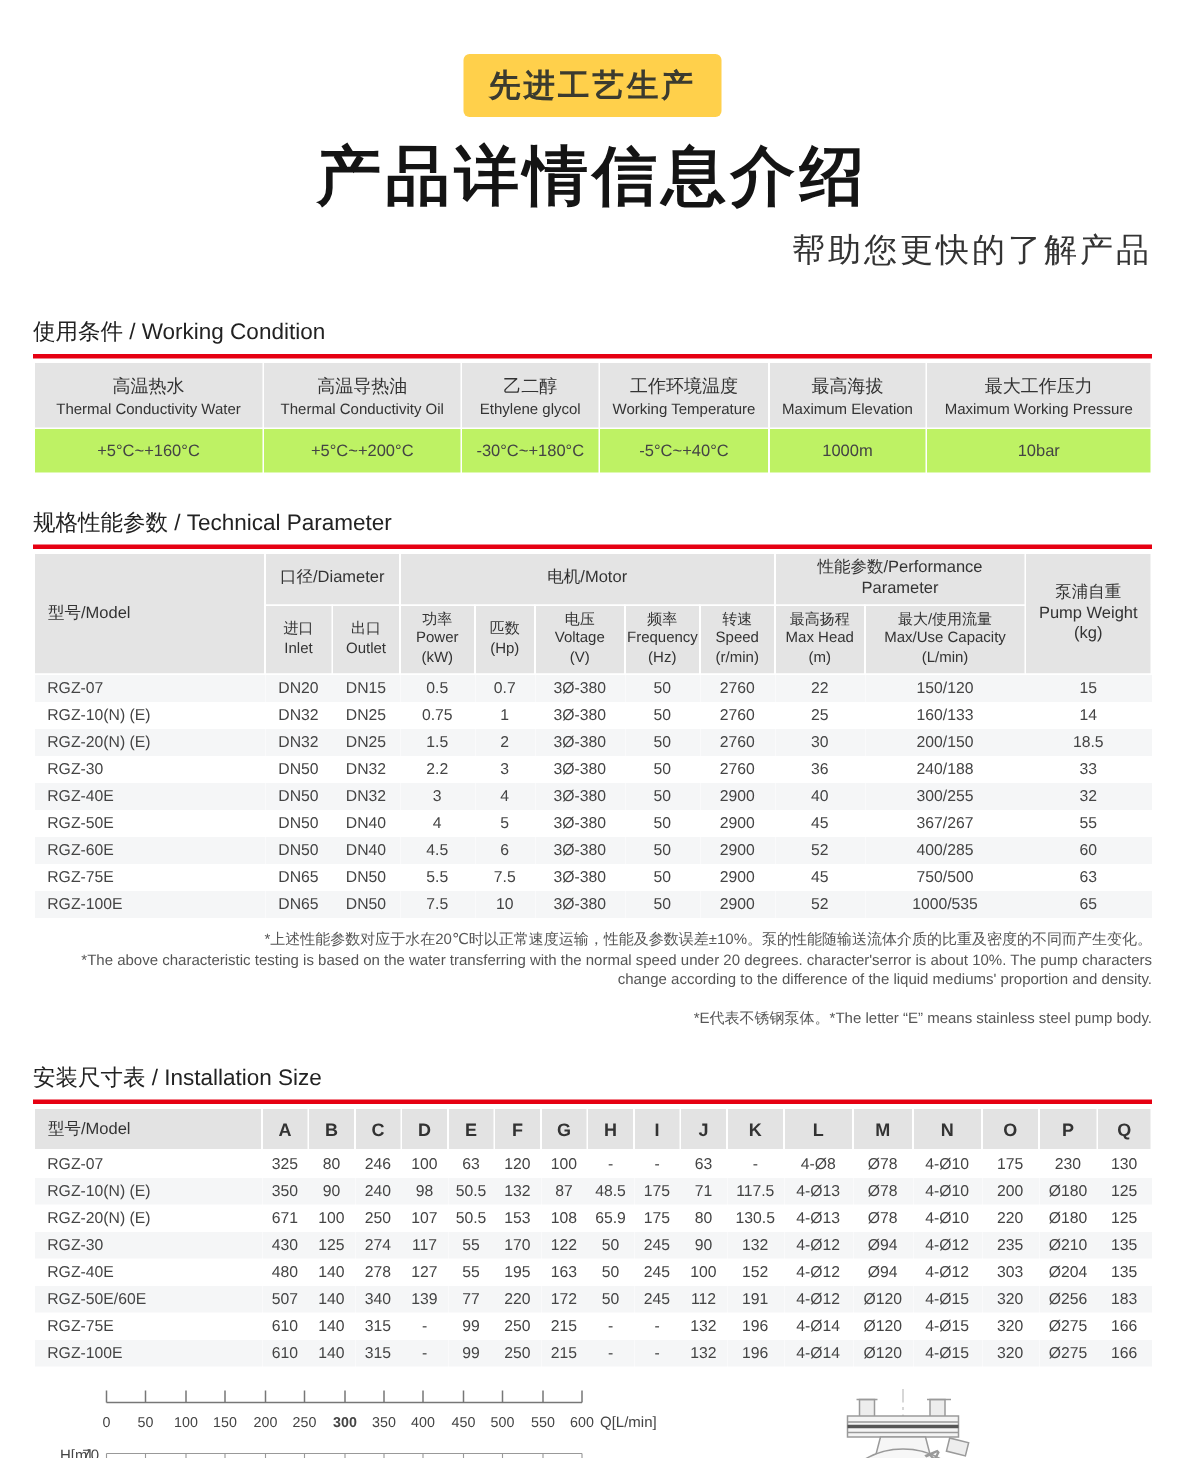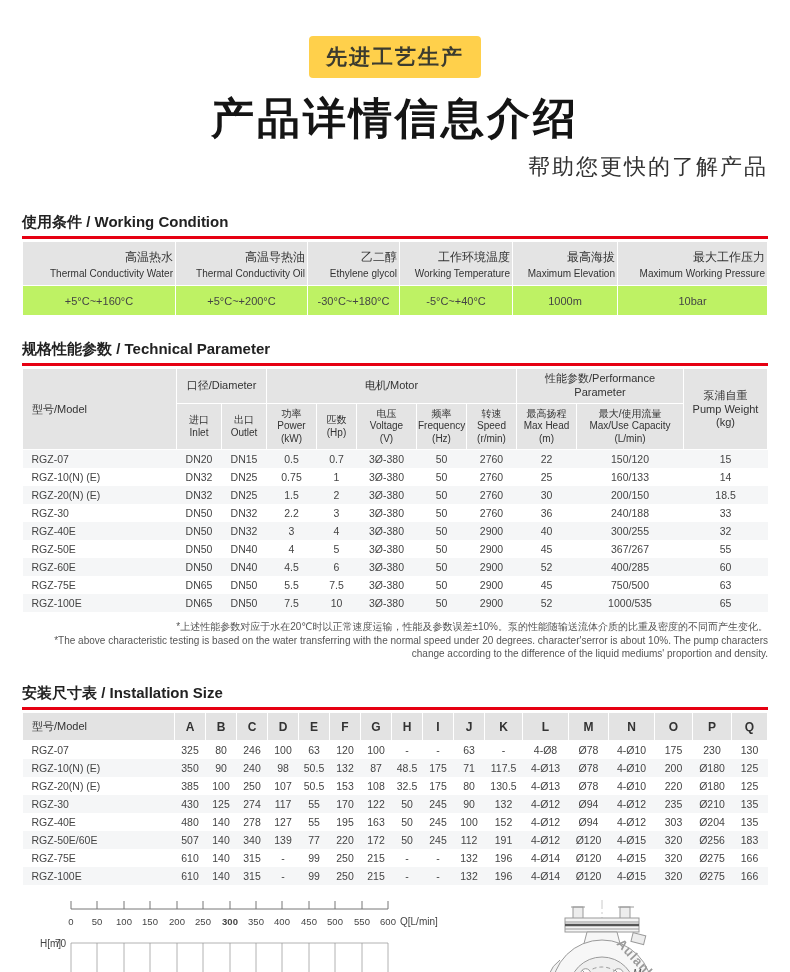--- a/index.html
+++ b/index.html
@@ -4,28 +4,28 @@
 <style>
   html,body{margin:0;padding:0;background:#fff;}
   body{width:790px;height:972px;overflow:hidden;font-family:"Liberation Sans","DejaVu Sans",sans-serif;color:#333;}
   .page{padding:0 22px;}
   
   .badge-wrap{text-align:center;margin:0;padding-top:36px;}
   .badge{display:inline-block;background:#ffd04b;color:#3b3b2f;font-size:21px;font-weight:bold;padding:7px 17px;border-radius:4px;letter-spacing:2px;}
   .title{text-align:center;font-size:43px;font-weight:900;color:#141414;margin-top:16px;letter-spacing:3px;line-height:1.15;}
   .subtitle{text-align:right;font-size:22px;color:#333;margin-top:9px;letter-spacing:2px;}
   
-  .sec-heading{font-size:15px;font-weight:bold;color:#222;line-height:18px;margin-top:24px;}
+  .sec-heading{font-size:15px;font-weight:normal;color:#222;line-height:18px;margin-top:24px;}
   .redline{height:3px;background:#e60012;margin-top:5px;}
   .sec1{margin-top:31px;} .sec2{margin-top:18px;} .sec3{margin-top:15px;}
   table{border-collapse:collapse;table-layout:fixed;width:100%;margin-top:2px;}
   th,td{font-weight:normal;overflow:hidden;}
   .pre{white-space:pre-line;}
   
-  .wc th{background:#e4e4e4;border:1px solid #fff;padding:7px 2px 6px;text-align:right;vertical-align:middle;}
+  .wc th{background:#e4e4e4;border:1px solid #fff;padding:7px 2px 6px;text-align:center;vertical-align:middle;}
   .wc td{background:#bef264;border:1px solid #fff;text-align:center;font-size:11px;color:#444;height:27px;}
   .wc .cn{display:block;font-size:12px;color:#333;}
   .wc .en{display:block;font-size:10px;color:#333;margin-top:2px;}
   
   .tp th{background:#e4e4e4;border:1px solid #fff;text-align:center;vertical-align:middle;font-size:11px;color:#333;padding:3px 1px;line-height:1.25;}
   .tp th.sub{font-size:10px;padding:4px 1px;}
   .tp th.th-model{text-align:left;padding-left:9px;font-size:11px;}
   .tp td{font-size:10.5px;color:#444;text-align:center;height:18px;padding:0 1px;}
   .tp td.c-model{text-align:left;padding-left:9px;}
   .tp tbody tr:nth-child(odd) td{background:#f5f6f7;}
@@ -282,20 +282,21 @@
           <td>2900</td>
           <td>52</td>
           <td>1000/535</td>
           <td>65</td>
         </tr>
         </tbody>
     </table>
     <div class="notes">
       <p>*上述性能参数对应于水在20℃时以正常速度运输，性能及参数误差±10%。泵的性能随输送流体介质的比重及密度的不同而产生变化。</p>
       <p>*The above characteristic testing is based on the water transferring with the normal speed under 20 degrees.  character'serror is about 10%. The pump characters change according to the difference of the liquid mediums' proportion and density.</p>
+      <p class="note-e">*E代表不锈钢泵体。*The letter “E” means stainless steel pump body.</p>
     </div>
   </div>
 
   <div class="sec3">
     <div class="sec-heading">安装尺寸表 / Installation Size</div>
     <div class="redline"></div>
     <table class="inst">
       <colgroup>
         <col style="width:152px">
           <col style="width:31px">
@@ -375,28 +376,28 @@
           <td>117.5</td>
           <td>4-Ø13</td>
           <td>Ø78</td>
           <td>4-Ø10</td>
           <td>200</td>
           <td>Ø180</td>
           <td>125</td>
         </tr>
           <tr>
           <td class="c-model">RGZ-20(N) (E)</td>
-          <td>385</td>
+          <td>671</td>
           <td>100</td>
           <td>250</td>
           <td>107</td>
           <td>50.5</td>
           <td>153</td>
           <td>108</td>
-          <td>32.5</td>
+          <td>65.9</td>
           <td>175</td>
           <td>80</td>
           <td>130.5</td>
           <td>4-Ø13</td>
           <td>Ø78</td>
           <td>4-Ø10</td>
           <td>220</td>
           <td>Ø180</td>
           <td>125</td>
         </tr>

